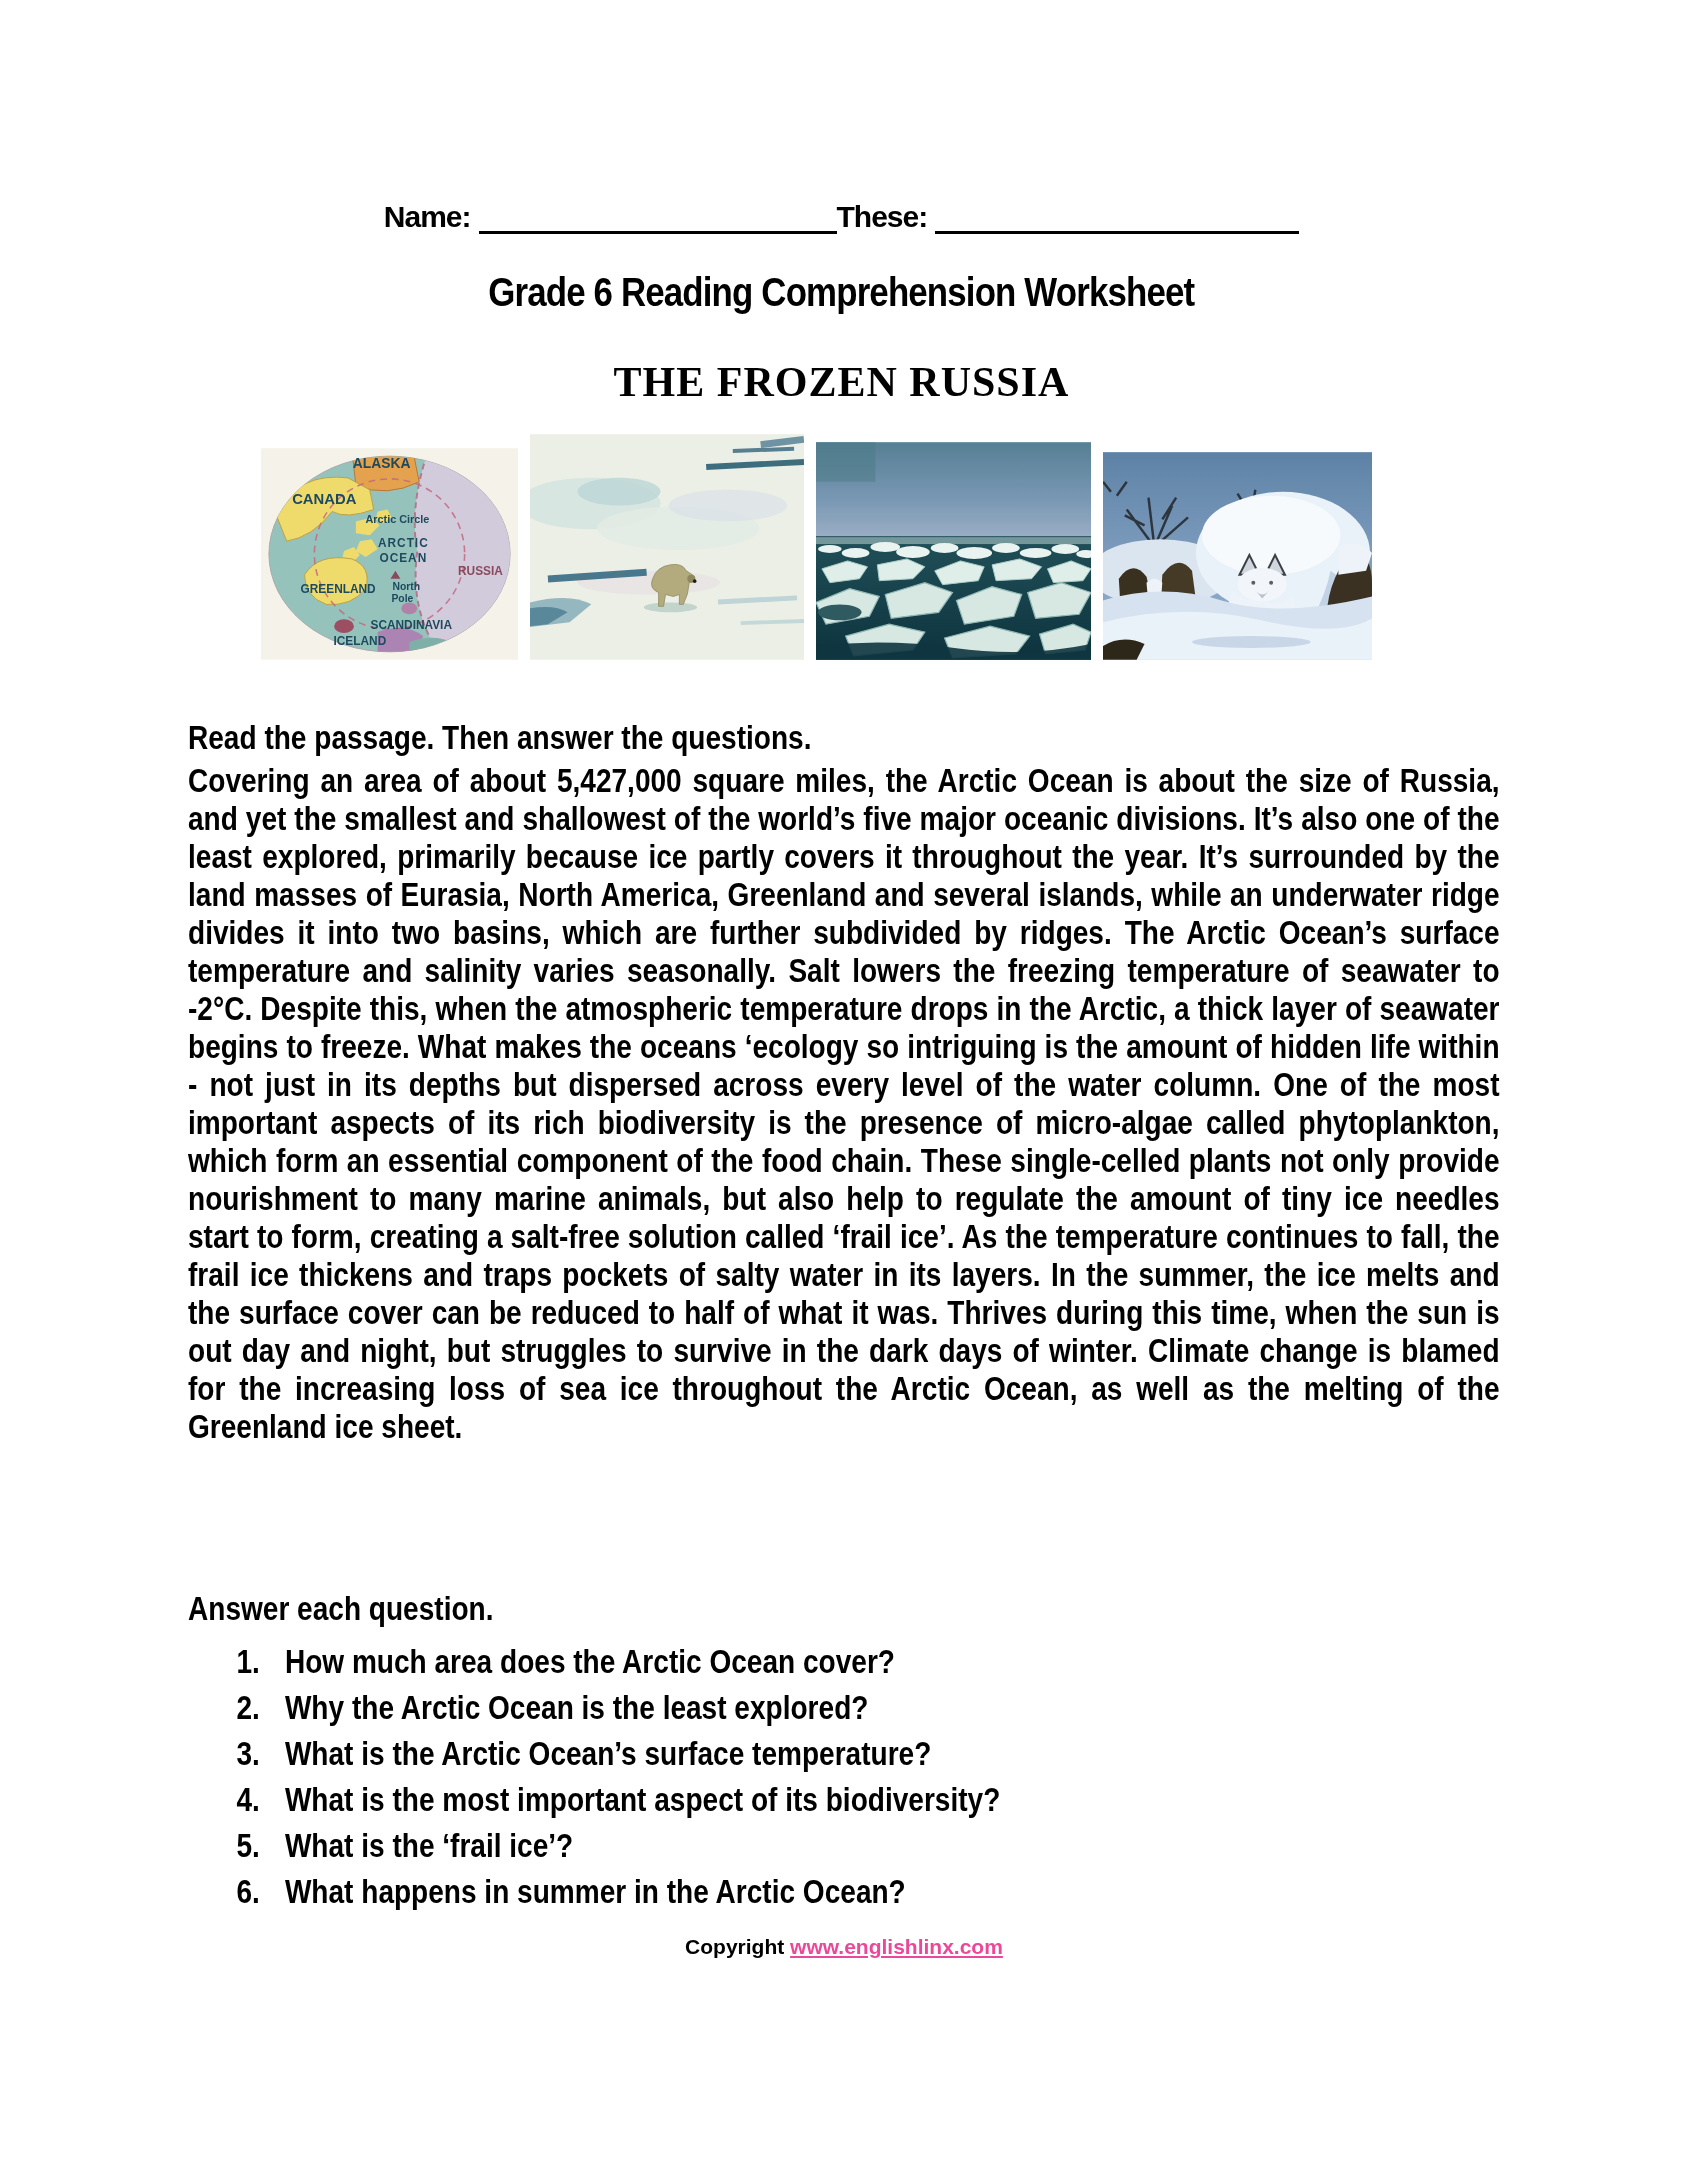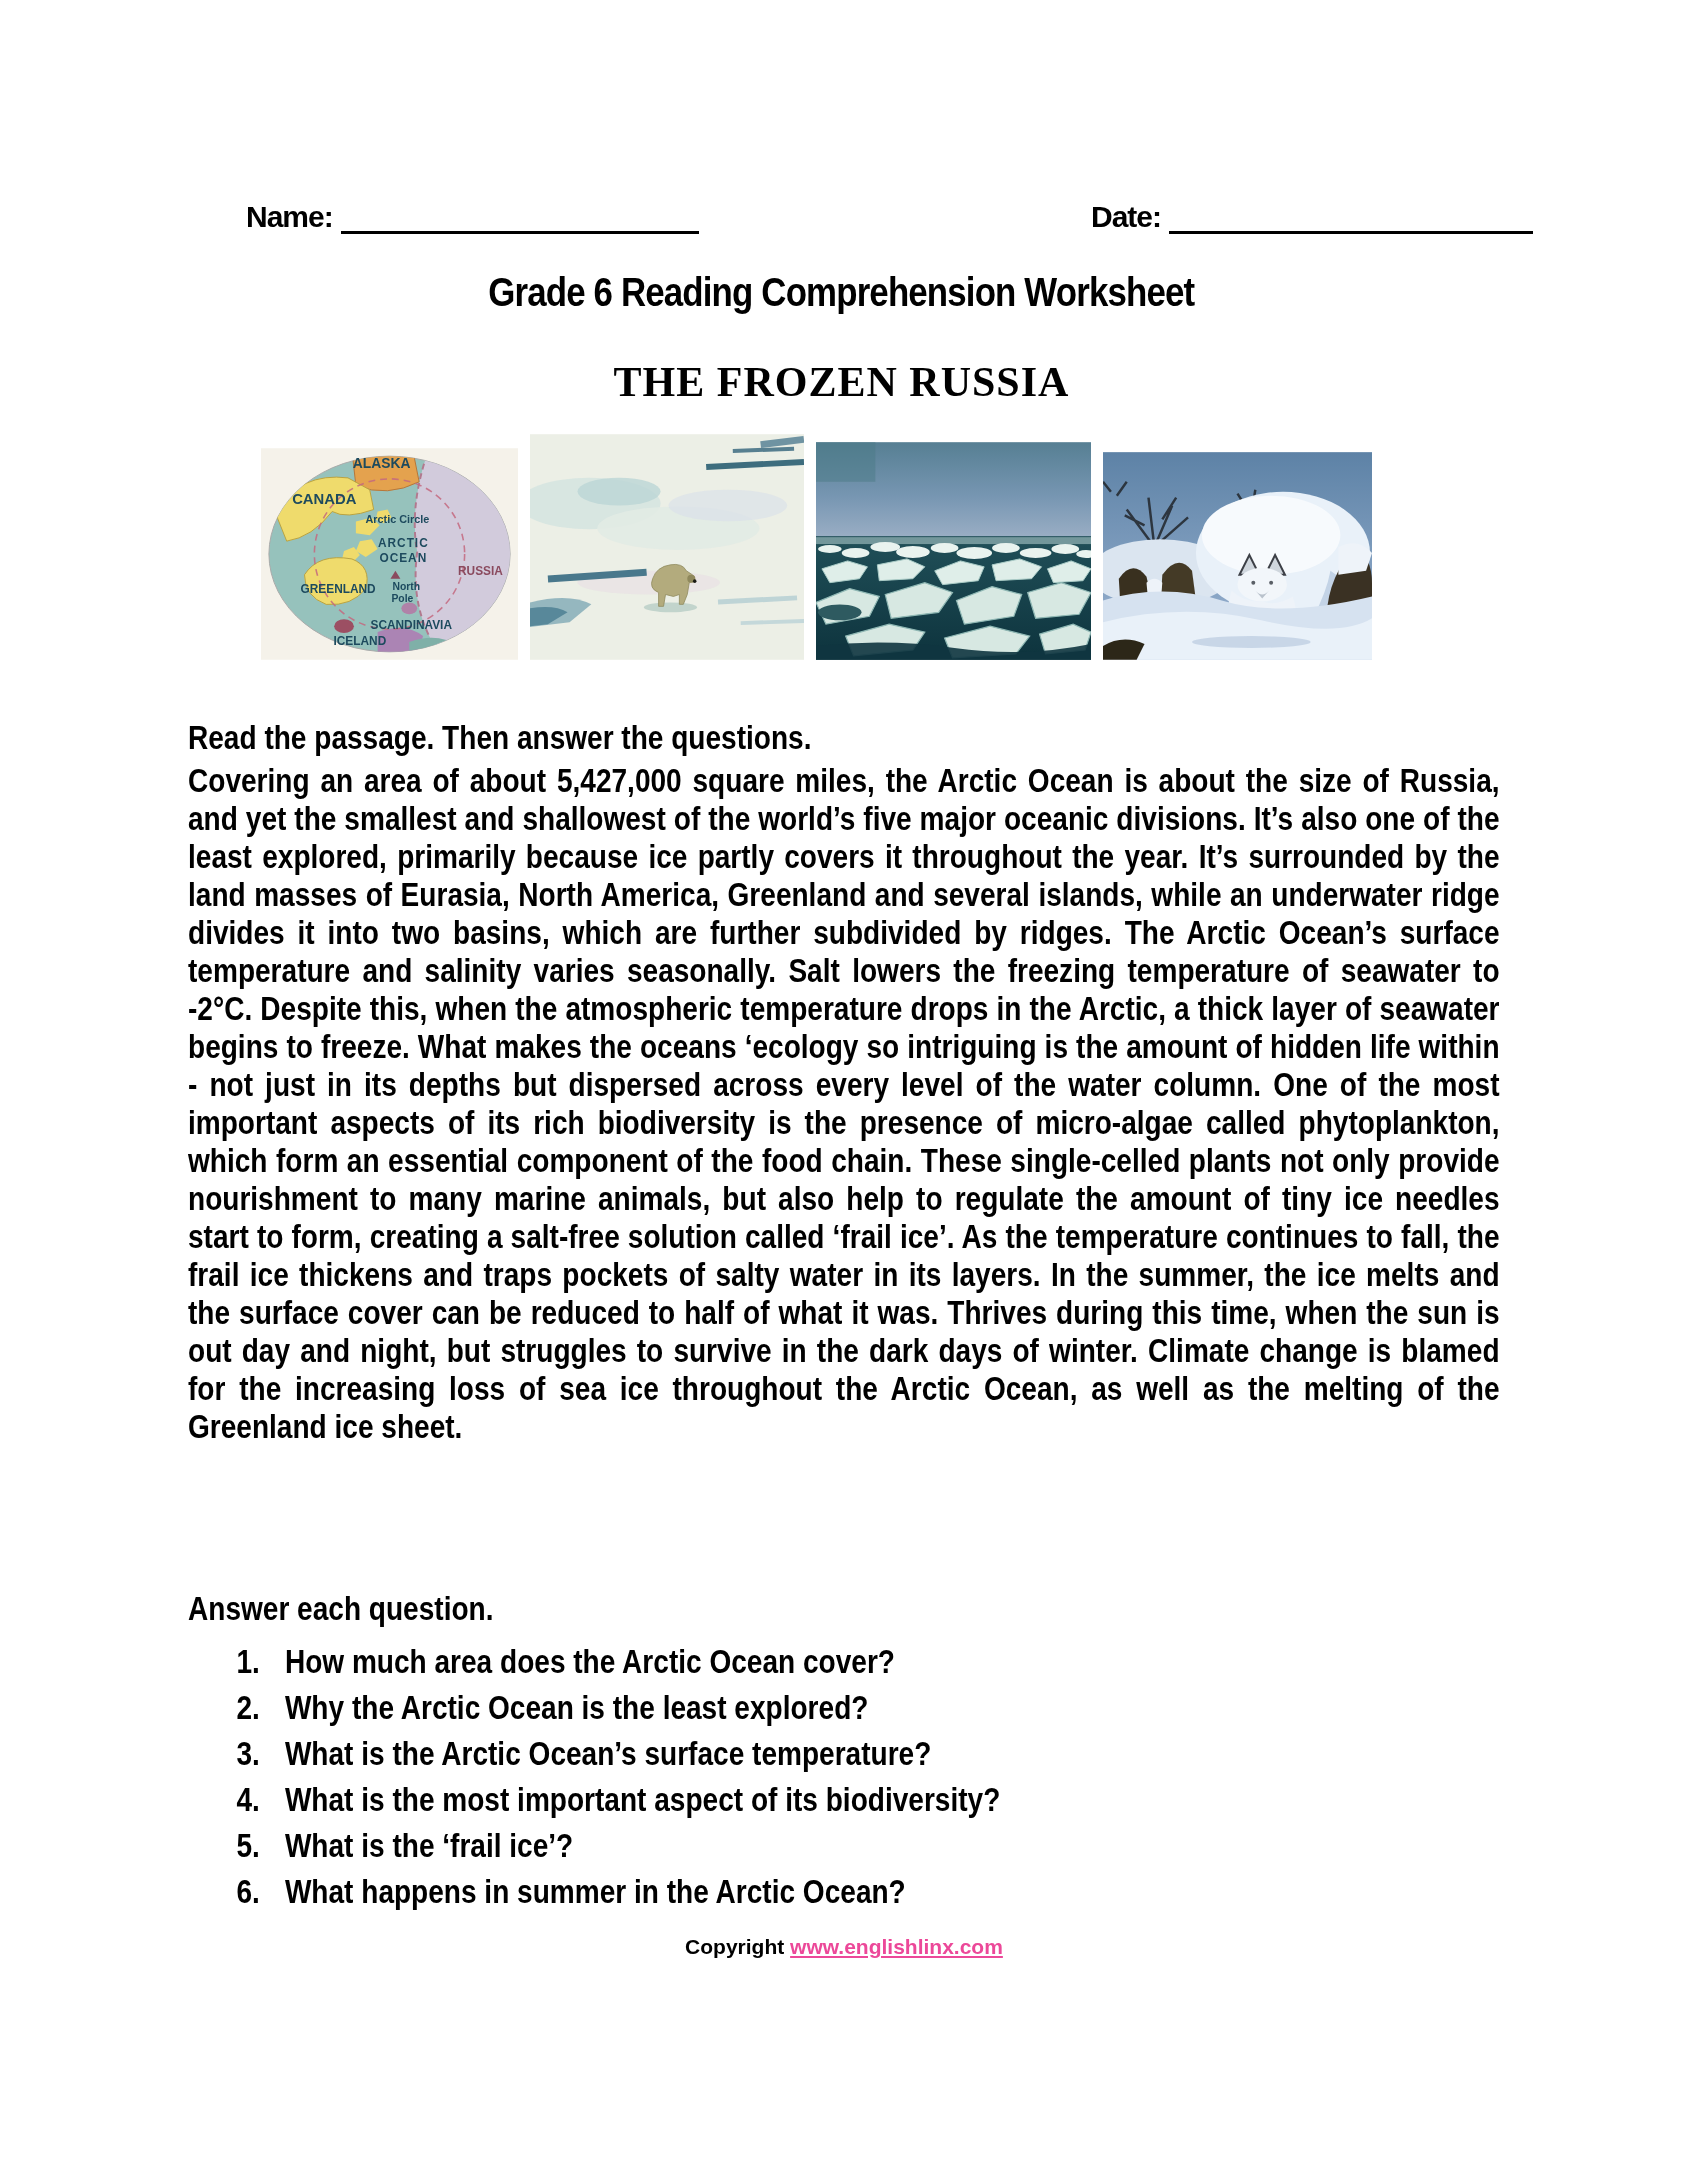--- a/index.html
+++ b/index.html
@@ -4,21 +4,21 @@
 <style>
   html,body{margin:0;padding:0;background:#888;}
   .page{position:relative;width:1683px;height:2178px;background:#ffffff;overflow:hidden;
         font-family:"Liberation Sans",sans-serif;color:#000;}
 
   
   .cx{transform:scaleX(0.85);transform-origin:0 0;}
   .cx-c{transform:scaleX(0.85);transform-origin:50% 0;}
 
   .name-date-row{position:absolute;top:200px;left:198px;width:1287px;
-                 display:flex;justify-content:space-between;margin-left:48px;}
+                 display:flex;justify-content:center;}
   .field{display:flex;align-items:flex-end;}
   .field-label{font-weight:bold;font-size:30px;letter-spacing:-1px;line-height:34px;}
   .field-line{display:inline-block;border-bottom:3px solid #000;height:28px;margin-left:8px;}
   .field-line.name{width:358px;}
   .field-line.date{width:364px;}
 
   .doc-title{position:absolute;top:269px;left:0;width:1683px;margin:0;text-align:center;
              font-size:41px;font-weight:bold;letter-spacing:-1px;}
   .doc-subtitle{position:absolute;top:358px;left:0;width:1683px;margin:0;text-align:center;
              font-family:"Liberation Serif",serif;font-size:42px;font-weight:bold;letter-spacing:1px;}
@@ -50,21 +50,21 @@
 <body>
 
 <div class="page">
 
   <div class="name-date-row">
     <div class="field">
       <span class="field-label">Name:</span>
       <span class="field-line name"></span>
     </div>
     <div class="field">
-      <span class="field-label">Date:</span>
+      <span class="field-label">These:</span>
       <span class="field-line date"></span>
     </div>
   </div>
 
   <h1 class="doc-title"><span class="cx-c" style="display:inline-block;">Grade 6 Reading Comprehension Worksheet</span></h1>
   <h2 class="doc-subtitle">THE FROZEN RUSSIA</h2>
 
   <div class="images-row">
 
     <span class="photo">

